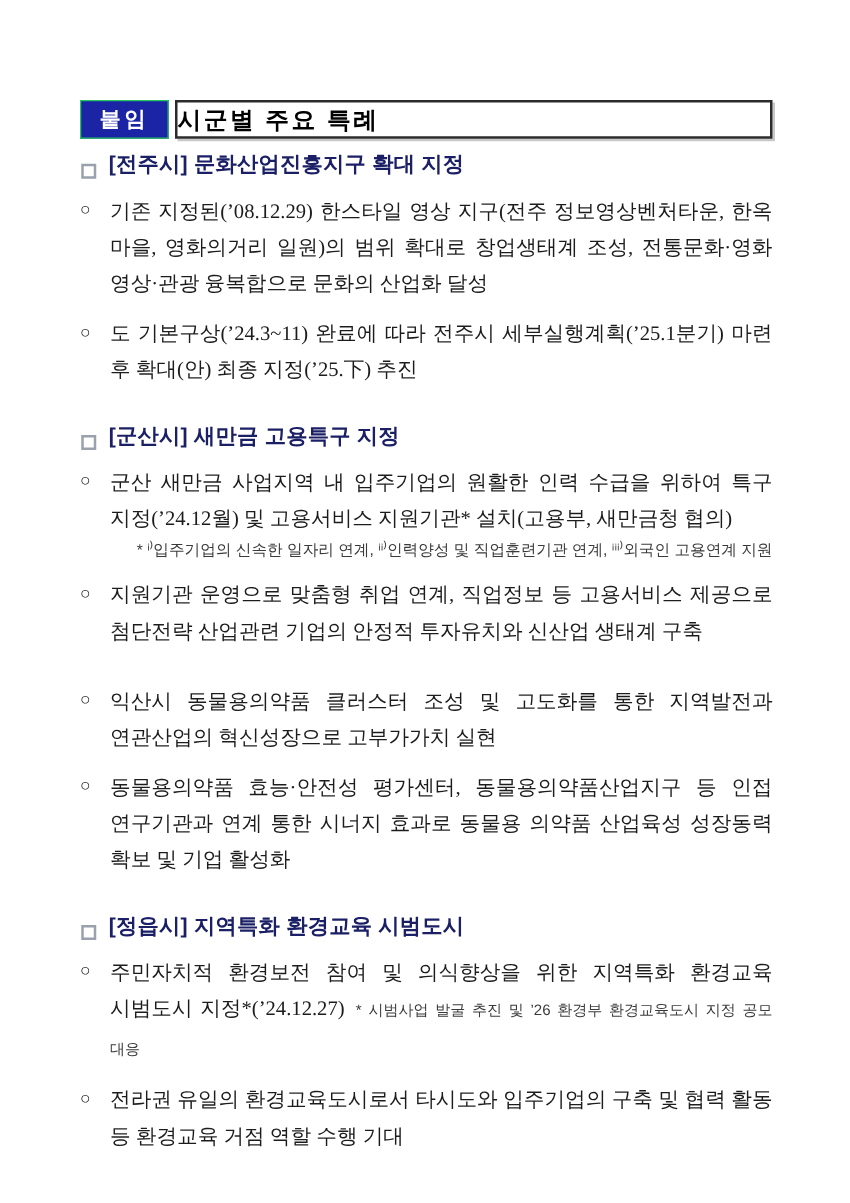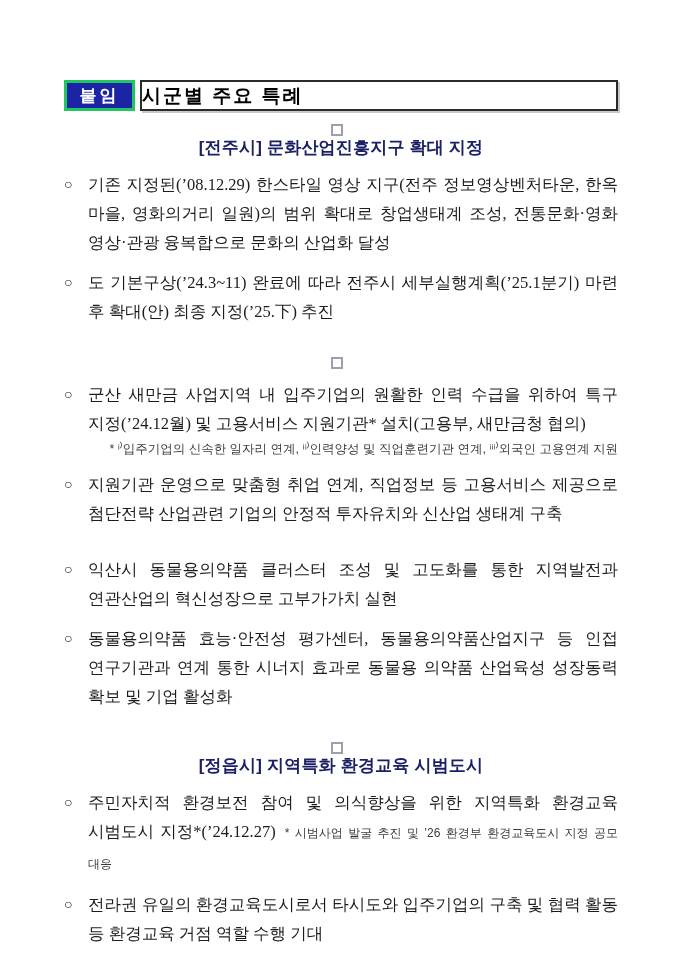--- a/index.html
+++ b/index.html
@@ -15,45 +15,45 @@
   .content {
     position:absolute;
     left:64px; top:80px; width:554px;
   }
 
   
   .header-row { display:flex; height:31px; }
   .badge {
     width:71px; height:31px;
     background:#1b24a4;
-    border:3px solid #22c55e;
+    border:1px solid #22c55e;
     color:#ffffff;
     font-family:"Liberation Sans", sans-serif;
     font-weight:bold; font-size:17px; letter-spacing:3px;
     display:flex; align-items:center; justify-content:center;
   }
   .title-box {
     flex:1; margin-left:5px;
     border:2px solid #2b2b2b;
     box-shadow:2px 2px 0 #c9c9c9;
     background:#ffffff;
     display:flex; align-items:center;
     font-family:"Liberation Sans", sans-serif;
     font-weight:bold; font-size:19px; letter-spacing:2px;
     color:#000000;
   }
 
   
   .section { margin-top:27px; }
   .section.first { margin-top:9px; }
   .section-title {
-    display:flex; align-items:center;
+    display:flex; align-items:flex-end;
     font-family:"Liberation Sans", sans-serif;
     font-weight:bold; font-size:17px; line-height:23px;
-    color:#1b2066; letter-spacing:0.2px;flex-direction:column;
+    color:#1b2066; letter-spacing:0.2px;
   }
   .sq {
     flex:none;
     width:12px; height:12px;
     border:2px solid #9aa0ad;
     margin:4px 10px 0 1px;
     background:#ffffff;
   }
   .bullet { display:flex; margin-top:11px; }
   .bullet .marker {
@@ -127,20 +127,21 @@
       </div>
       <div class="bullet">
         <span class="marker">○</span>
         <p class="text">도 기본구상(’24.3~11) 완료에 따라 전주시 세부실행계획(’25.1분기) 마련 후 확대(안) 최종 지정(’25.下) 추진</p>
       </div>
     </div>
 
     <div class="section">
       <div class="section-title">
         <span class="sq"></span>
+        <span>[군산시] 새만금 고용특구 지정</span>
       </div>
       <div class="bullet">
         <span class="marker">○</span>
         <p class="text">군산 새만금 사업지역 내 입주기업의 원활한 인력 수급을 위하여 특구 지정(’24.12월) 및 고용서비스 지원기관* 설치(고용부, 새만금청 협의)</p>
       </div>
       <p class="footnote">* ⁱ⁾입주기업의 신속한 일자리 연계, ⁱⁱ⁾인력양성 및 직업훈련기관 연계, ⁱⁱⁱ⁾외국인 고용연계 지원</p>
       <div class="bullet">
         <span class="marker">○</span>
         <p class="text">지원기관 운영으로 맞춤형 취업 연계, 직업정보 등 고용서비스 제공으로 첨단전략 산업관련 기업의 안정적 투자유치와 신산업 생태계 구축</p>
       </div>

